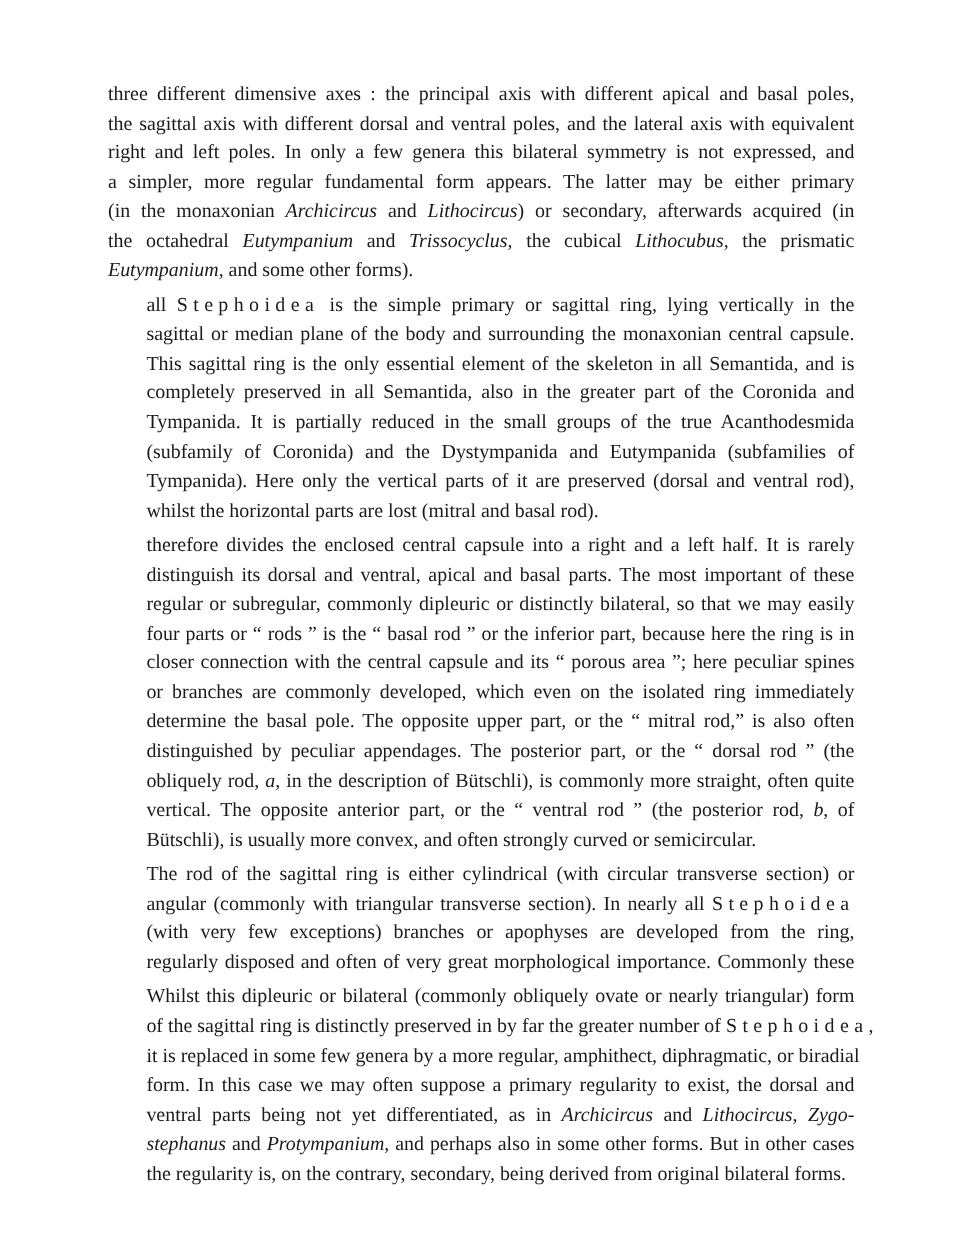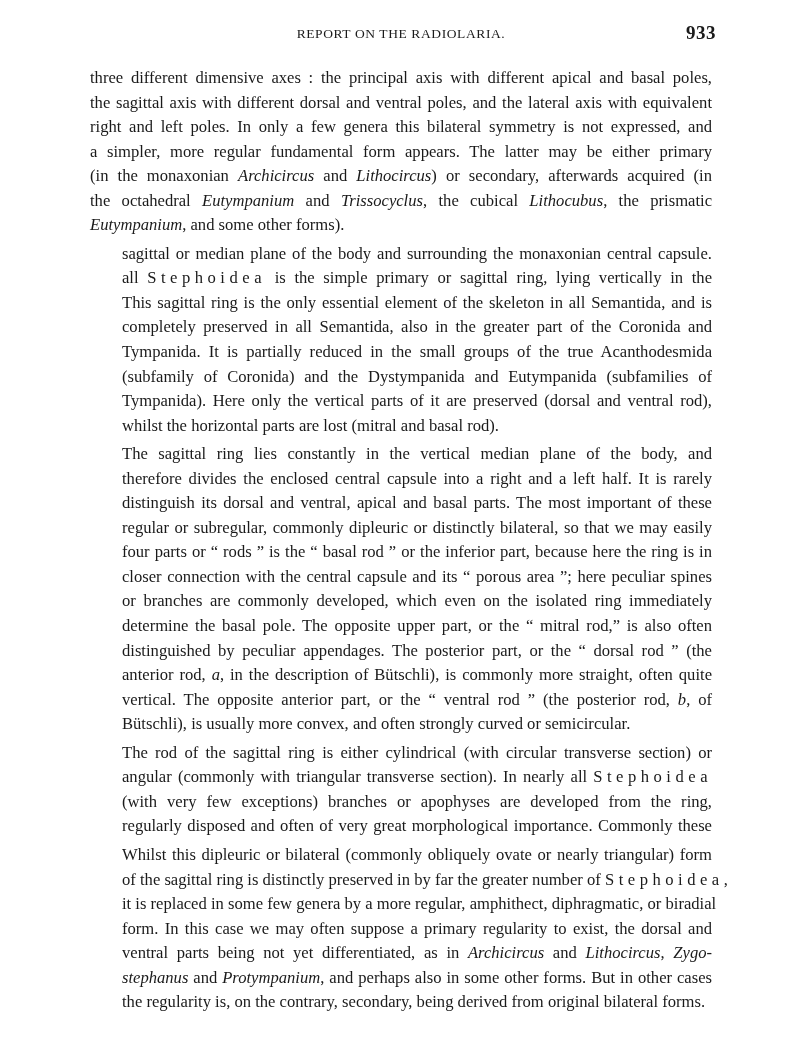--- a/index.html
+++ b/index.html
@@ -70,56 +70,51 @@
   }
   .spaced {
     letter-spacing: 4.5px;
   }
   i { }
 </style>
 </head>
 <body>
 
 <div class="page">
-  <div class="running-head">
-    <div class="running-title">Report on the Radiolaria.</div>
-    <div class="page-number">933</div>
-  </div>
 
   <div class="body-text" id="body-text">
       <p class="para">
         <span class="line"><span>three different dimensive axes : the principal axis with different apical and basal poles,</span></span>
         <span class="line"><span>the sagittal axis with different dorsal and ventral poles, and the lateral axis with equivalent</span></span>
         <span class="line"><span>right and left poles.   In only a few genera this bilateral symmetry is not expressed, and</span></span>
         <span class="line"><span>a simpler, more regular fundamental form appears.  The latter may be either primary</span></span>
         <span class="line"><span>(in the monaxonian </span><i>Archicircus</i><span> and </span><i>Lithocircus</i><span>) or secondary, afterwards acquired (in</span></span>
         <span class="line"><span>the octahedral </span><i>Eutympanium</i><span> and </span><i>Trissocyclus</i><span>, the cubical </span><i>Lithocubus</i><span>, the prismatic</span></span>
         <span class="line last"><i>Eutympanium</i><span>, and some other forms).</span></span>
       </p>
       <p class="para indent">
+        <span class="line"><span>all </span><span class="spaced">Stephoidea</span><span> is the simple primary or sagittal ring, lying vertically in the</span></span>
         <span class="line"><span>sagittal or median plane of the body and surrounding the monaxonian central capsule.</span></span>
-        <span class="line"><span>all </span><span class="spaced">Stephoidea</span><span> is the simple primary or sagittal ring, lying vertically in the</span></span>
         <span class="line"><span>This sagittal ring is the only essential element of the skeleton in all Semantida, and is</span></span>
         <span class="line"><span>completely preserved in all Semantida, also in the greater part of the Coronida and</span></span>
         <span class="line"><span>Tympanida.  It is partially reduced in the small groups of the true Acanthodesmida</span></span>
         <span class="line"><span>(subfamily of Coronida) and the Dystympanida and Eutympanida (subfamilies of</span></span>
         <span class="line"><span>Tympanida).  Here only the vertical parts of it are preserved (dorsal and ventral rod),</span></span>
         <span class="line last"><span>whilst the horizontal parts are lost (mitral and basal rod).</span></span>
       </p>
       <p class="para indent">
-        <span class="line" style="text-indent: 32px;"><span>The sagittal ring lies constantly in the vertical median plane of the body, and</span></span>
         <span class="line"><span>therefore divides the enclosed central capsule into a right and a left half.  It is rarely</span></span>
         <span class="line"><span>distinguish its dorsal and ventral, apical and basal parts.  The most important of these</span></span>
         <span class="line"><span>regular or subregular, commonly dipleuric or distinctly bilateral, so that we may easily</span></span>
         <span class="line"><span>four parts or “ rods ” is the “ basal rod ” or the inferior part, because here the ring is in</span></span>
         <span class="line"><span>closer connection with the central capsule and its “ porous area ”; here peculiar spines</span></span>
         <span class="line"><span>or branches are commonly developed, which even on the isolated ring immediately</span></span>
         <span class="line"><span>determine the basal pole.  The opposite upper part, or the “ mitral rod,” is also often</span></span>
         <span class="line"><span>distinguished by peculiar appendages.  The posterior part, or the “ dorsal rod ” (the</span></span>
-        <span class="line"><span>anterior rod, </span><i>a</i><span>, in the description of Bütschli), is commonly more straight, often quite</span></span>
+        <span class="line"><span>obliquely rod, </span><i>a</i><span>, in the description of Bütschli), is commonly more straight, often quite</span></span>
         <span class="line"><span>vertical.  The opposite anterior part, or the “ ventral rod ” (the posterior rod, </span><i>b</i><span>, of</span></span>
         <span class="line last"><span>Bütschli), is usually more convex, and often strongly curved or semicircular.</span></span>
       </p>
       <p class="para indent">
         <span class="line" style="text-indent: 32px;"><span>The rod of the sagittal ring is either cylindrical (with circular transverse section) or</span></span>
         <span class="line"><span>angular (commonly with triangular transverse section).  In nearly all </span><span class="spaced">Stephoidea</span></span>
         <span class="line"><span>(with very few exceptions) branches or apophyses are developed from the ring,</span></span>
         <span class="line"><span>regularly disposed and often of very great morphological importance.  Commonly these</span></span>
       </p>
       <p class="para indent">

